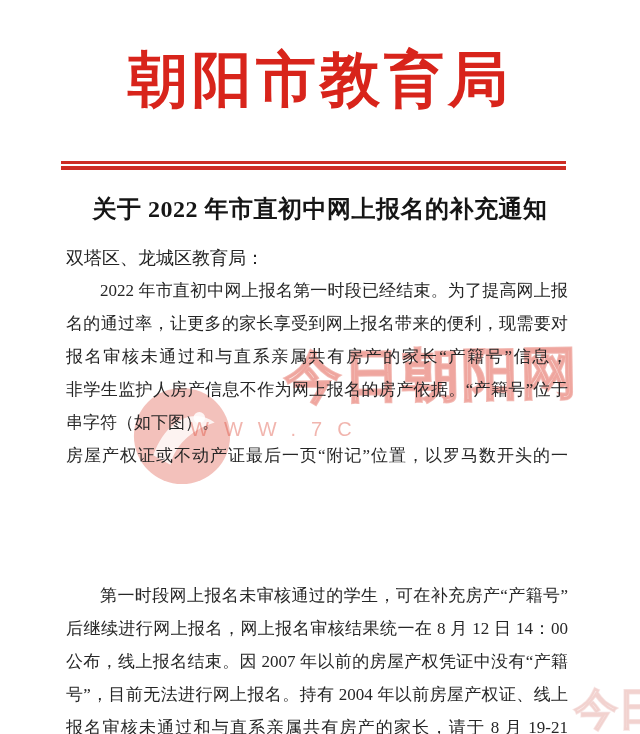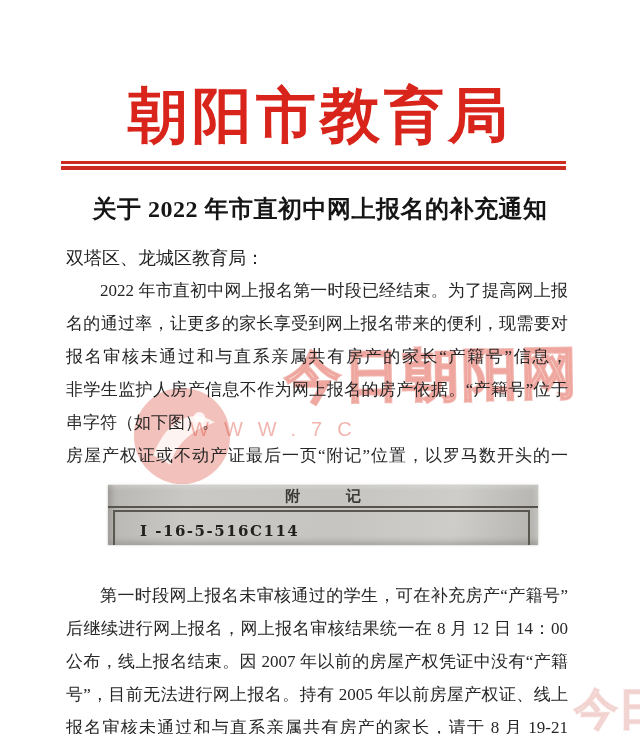--- a/index.html
+++ b/index.html
@@ -5,21 +5,21 @@
   html,body{margin:0;padding:0;background:#ffffff;}
   #page{
     position:relative;width:640px;height:734px;margin:0 auto;
     background:#ffffff;overflow:hidden;
     font-family:"Liberation Serif","DejaVu Serif",serif;
   }
   
   .org-name{
     position:absolute;top:44px;left:0;right:0;height:72px;line-height:72px;
     text-align:center;font-size:60px;font-weight:900;letter-spacing:4px;
-    color:#d8241b;z-index:2;margin-top:36px;
+    color:#d8241b;z-index:2;
   }
   .divider{position:absolute;top:161px;left:61px;width:505px;z-index:2;}
   .divider .bar-thin{height:3px;background:#cd2c23;}
   .divider .bar-gap{height:2px;background:#ffffff;}
   .divider .bar-thick{height:4px;background:#cd2c23;}
   
   .doc-title{
     position:absolute;top:193px;left:0;right:0;text-align:center;
     font-size:24px;font-weight:bold;letter-spacing:0.5px;color:#151515;z-index:2;font-family:Liberation Serif, serif;
   }
@@ -109,31 +109,22 @@
 
   <div class="para" id="para1">
     <div class="bline first">2022 年市直初中网上报名第一时段已经结束。为了提高网上报</div>
     <div class="bline">名的通过率，让更多的家长享受到网上报名带来的便利，现需要对</div>
     <div class="bline">报名审核未通过和与直系亲属共有房产的家长“产籍号”信息，</div>
     <div class="bline">非学生监护人房产信息不作为网上报名的房产依据。“产籍号”位于</div>
     <div class="bline endline">串字符（如下图）。</div>
     <div class="bline">房屋产权证或不动产证最后一页“附记”位置，以罗马数开头的一</div>
   </div>
 
-  <div class="photo">
-    <div class="photo-header">
-      <span class="hchar left">附</span>
-      <span class="hchar">记</span>
-    </div>
-    <div class="photo-rule"></div>
-    <div class="photo-box"></div>
-    <div class="photo-code">I -16-5-516C114</div>
-  </div>
 
   <div class="para" id="para2">
     <div class="bline first">第一时段网上报名未审核通过的学生，可在补充房产“产籍号”</div>
     <div class="bline">后继续进行网上报名，网上报名审核结果统一在 8 月 12 日 14：00</div>
     <div class="bline">公布，线上报名结束。因 2007 年以前的房屋产权凭证中没有“产籍</div>
-    <div class="bline">号”，目前无法进行网上报名。持有 2005 年以前房屋产权证、线上</div>
+    <div class="bline">号”，目前无法进行网上报名。持有 2004 年以前房屋产权证、线上</div>
     <div class="bline">报名审核未通过和与直系亲属共有房产的家长，请于 8 月 19-21 日，</div>
   </div>
 
 </div>
 
 </body></html>

